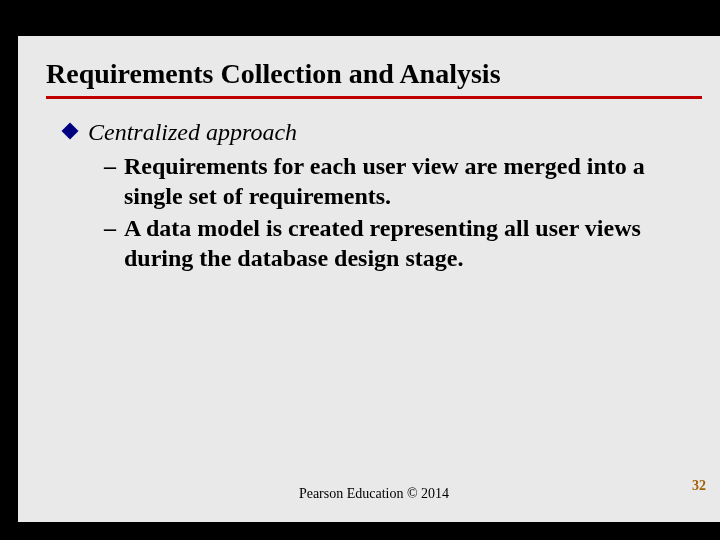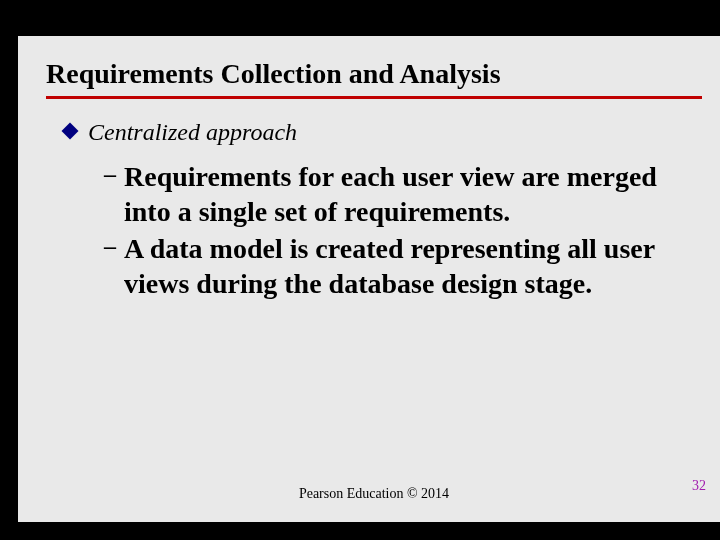--- a/index.html
+++ b/index.html
@@ -24,21 +24,21 @@
     font-weight: bold;
     color: #000;
     padding-bottom: 6px;
     border-bottom: 3px solid #c00000;
     margin-bottom: 18px;
   }
   .bullet-row {
     display: flex;
     align-items: baseline;
     margin-left: 18px;
-    margin-bottom: 12px;
+    margin-bottom: 4px;
   }
   .diamond {
     width: 12px;
     height: 12px;
     background: #000080;
     transform: rotate(45deg);
     flex-shrink: 0;
     margin-right: 12px;
     margin-top: 8px;
     align-self: flex-start;
@@ -55,39 +55,40 @@
     margin-bottom: 2px;
   }
   .dash {
     font-size: 24px;
     font-weight: bold;
     margin-right: 8px;
     line-height: 1.25;
     flex-shrink: 0;
   }
   .sub-text {
-    font-size: 28px;
+    font-size: 24px;
     font-weight: bold;
     line-height: 1.25;
   }
   .footer {
     position: absolute;
     bottom: 20px;
     left: 0;
     width: 100%;
     text-align: center;
     font-size: 14px;
     color: #000;
   }
   .page-num {
     position: absolute;
     bottom: 28px;
     right: 24px;
     font-size: 14px;
-    color: #a21caf;
+    color: #a16207;
+    font-weight: bold;
   }
 </style>
 </head>
 <body>
 
 <div class="slide">
 
   <div class="title">Requirements Collection and Analysis</div>
 
   <div class="bullet-row">

